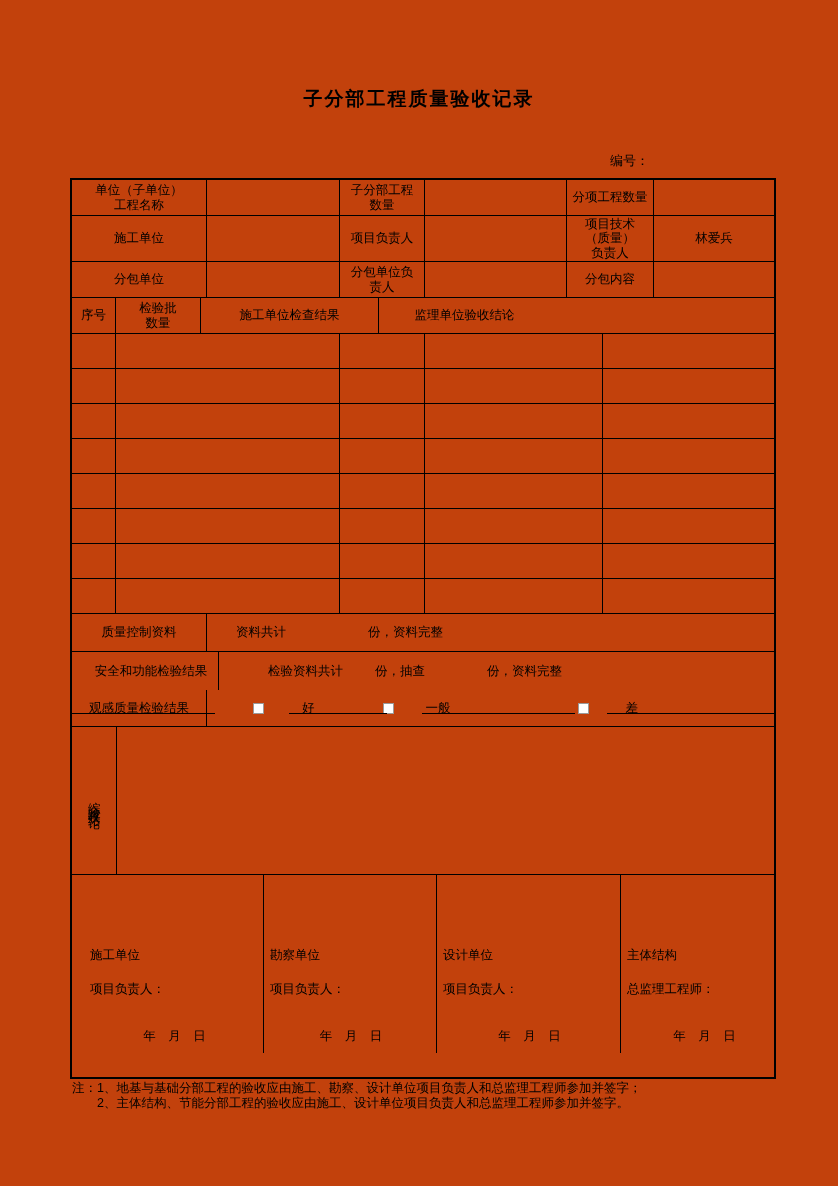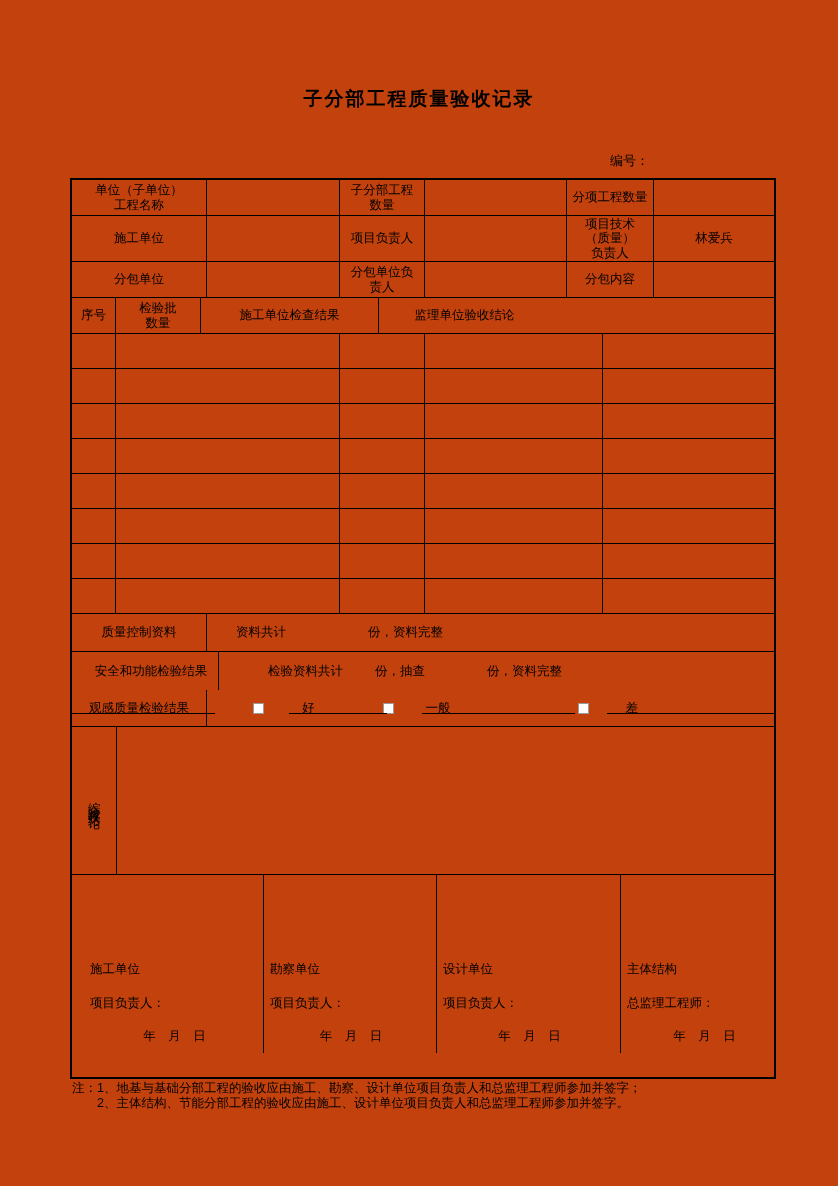--- a/index.html
+++ b/index.html
@@ -59,21 +59,21 @@
   .vertical-label {
     writing-mode: vertical-lr; text-orientation: upright;
     letter-spacing: 3px; font-size: 12.5px;
   }
   
   .sig-cell {
     flex-direction: column; align-items: stretch; justify-content: flex-end;
     padding: 0 4px 10px 6px; text-align: left;
   }
   .sig-unit { margin-bottom: 20px; }
-  .sig-person { margin-bottom: 18px; }
+  .sig-person { margin-bottom: 32px; }
   .sig-date { text-align: center; }
   .notes {
     position: absolute; left: 72px; top: 1081px; width: 710px;
     font-size: 12.5px; line-height: 1.22;
   }
   .notes-line2 { margin-left: 25px; }
 </style>
 </head>
 <body>
 

